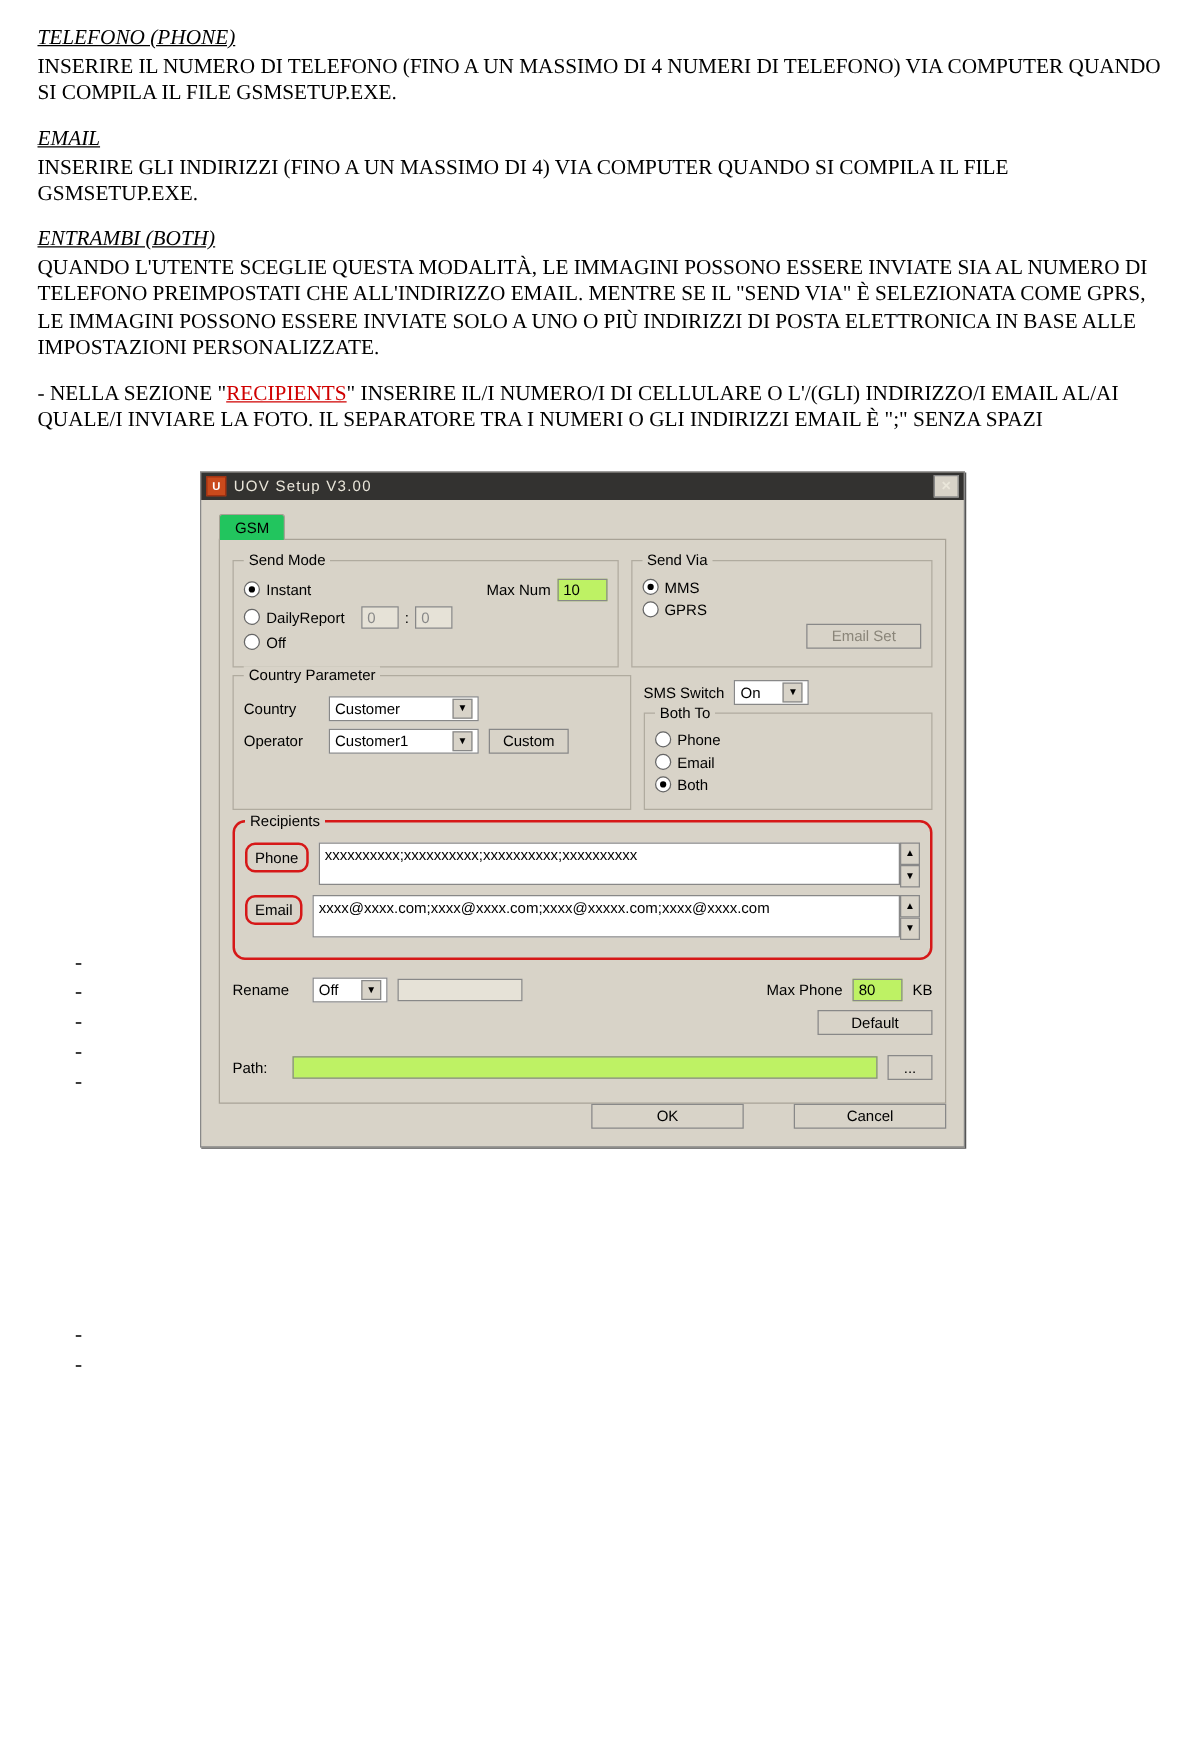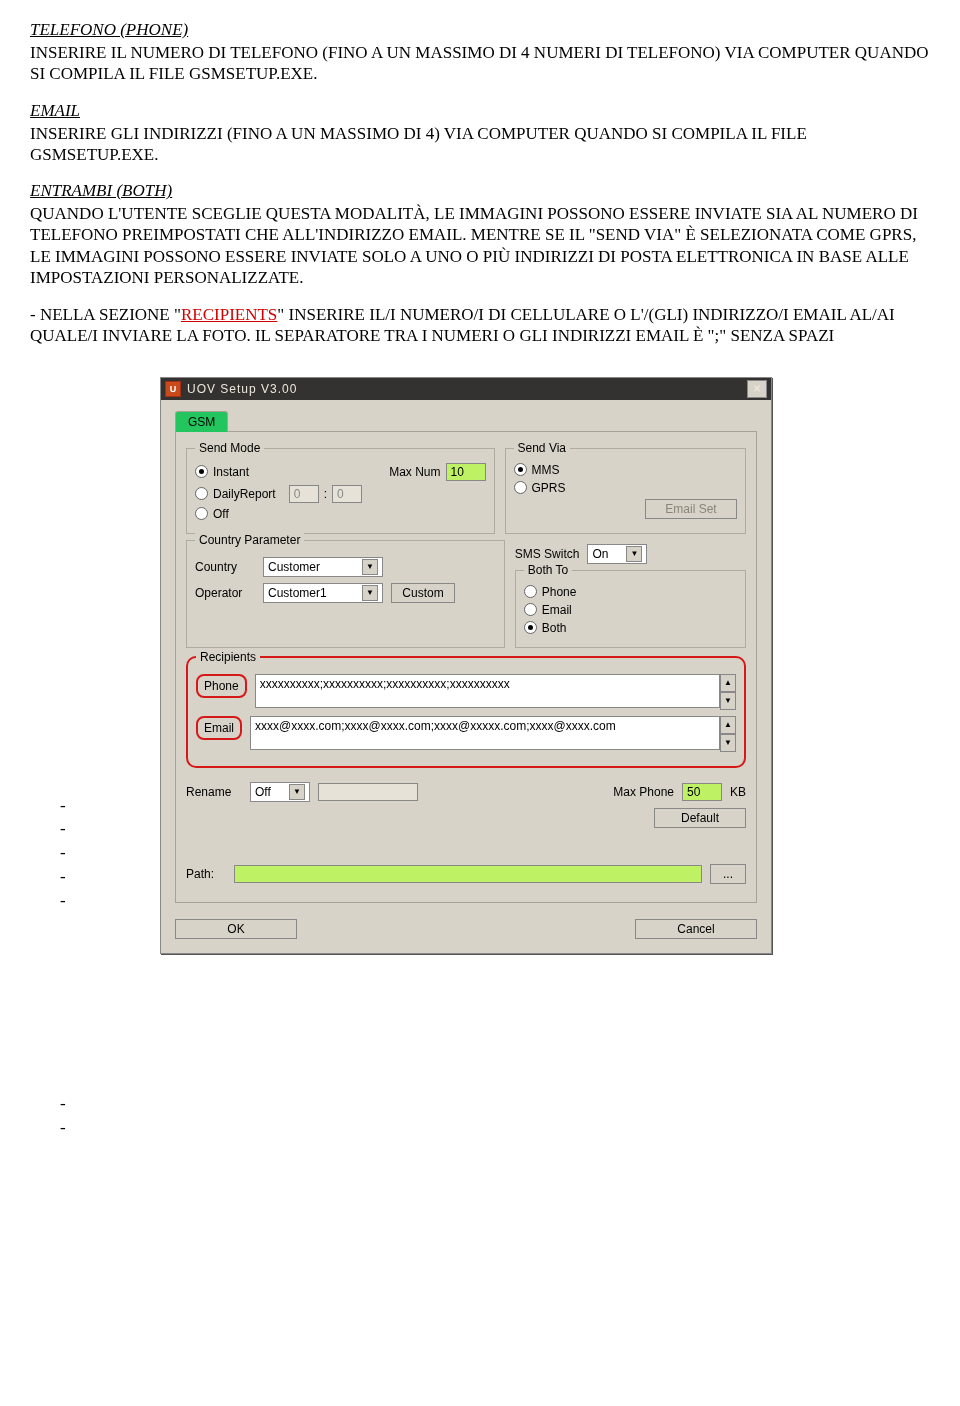--- a/index.html
+++ b/index.html
@@ -134,21 +134,21 @@
   }
   .scrollbtns {
     display:flex; flex-direction:column; width:16px;
   }
   .scrollbtns div {
     height:16px; border:1px solid #888; background:#d8d3c8;
     display:flex; align-items:center; justify-content:center; font-size:8px;
   }
   .ta-row { display:flex; }
   .field-row { display:flex; align-items:center; gap:8px; margin:6px 0; }
-  .bottom-row { display:flex; justify-content:space-between; gap:40px; padding-top:16px; }
+  .bottom-row { display:flex; justify-content:flex-end; gap:40px; padding-top:0; }
 </style>
 </head>
 <body>
 
 <div class="section-heading">TELEFONO (PHONE)</div>
 <p class="para">INSERIRE IL NUMERO DI TELEFONO (FINO A UN MASSIMO DI 4 NUMERI DI TELEFONO) VIA COMPUTER QUANDO SI COMPILA IL FILE GSMSETUP.EXE.</p>
 
 <div class="section-heading">EMAIL</div>
 <p class="para">INSERIRE GLI INDIRIZZI (FINO A UN MASSIMO DI 4) VIA COMPUTER QUANDO SI COMPILA IL FILE GSMSETUP.EXE.</p>
 
@@ -285,28 +285,28 @@
 
       <div class="field-row" style="margin-top:14px">
         <span class="label" style="width:56px">Rename</span>
         <span class="select" style="width:60px">
           <span>Off</span>
           <span class="arrow">▼</span>
         </span>
         <span class="textbox dis" style="width:100px"></span>
         <span style="flex:1"></span>
         <span class="label">Max Phone</span>
-        <span class="textbox" style="width:40px">50</span>
+        <span class="textbox" style="width:40px">80</span>
         <span class="label">KB</span>
       </div>
       <div style="text-align:right;margin-top:6px">
         <span class="btn">Default</span>
       </div>
 
-      <div class="field-row" style="margin-top:36px">
+      <div class="field-row" style="margin-top:16px">
         <span class="label" style="width:40px">Path:</span>
         <span class="textbox" style="flex:1"></span>
         <span class="btn" style="min-width:26px;padding:2px 4px">...</span>
       </div>
 
     </div>
 
     <div class="bottom-row">
       <span class="btn" style="min-width:100px">OK</span>
       <span class="btn" style="min-width:100px">Cancel</span>

